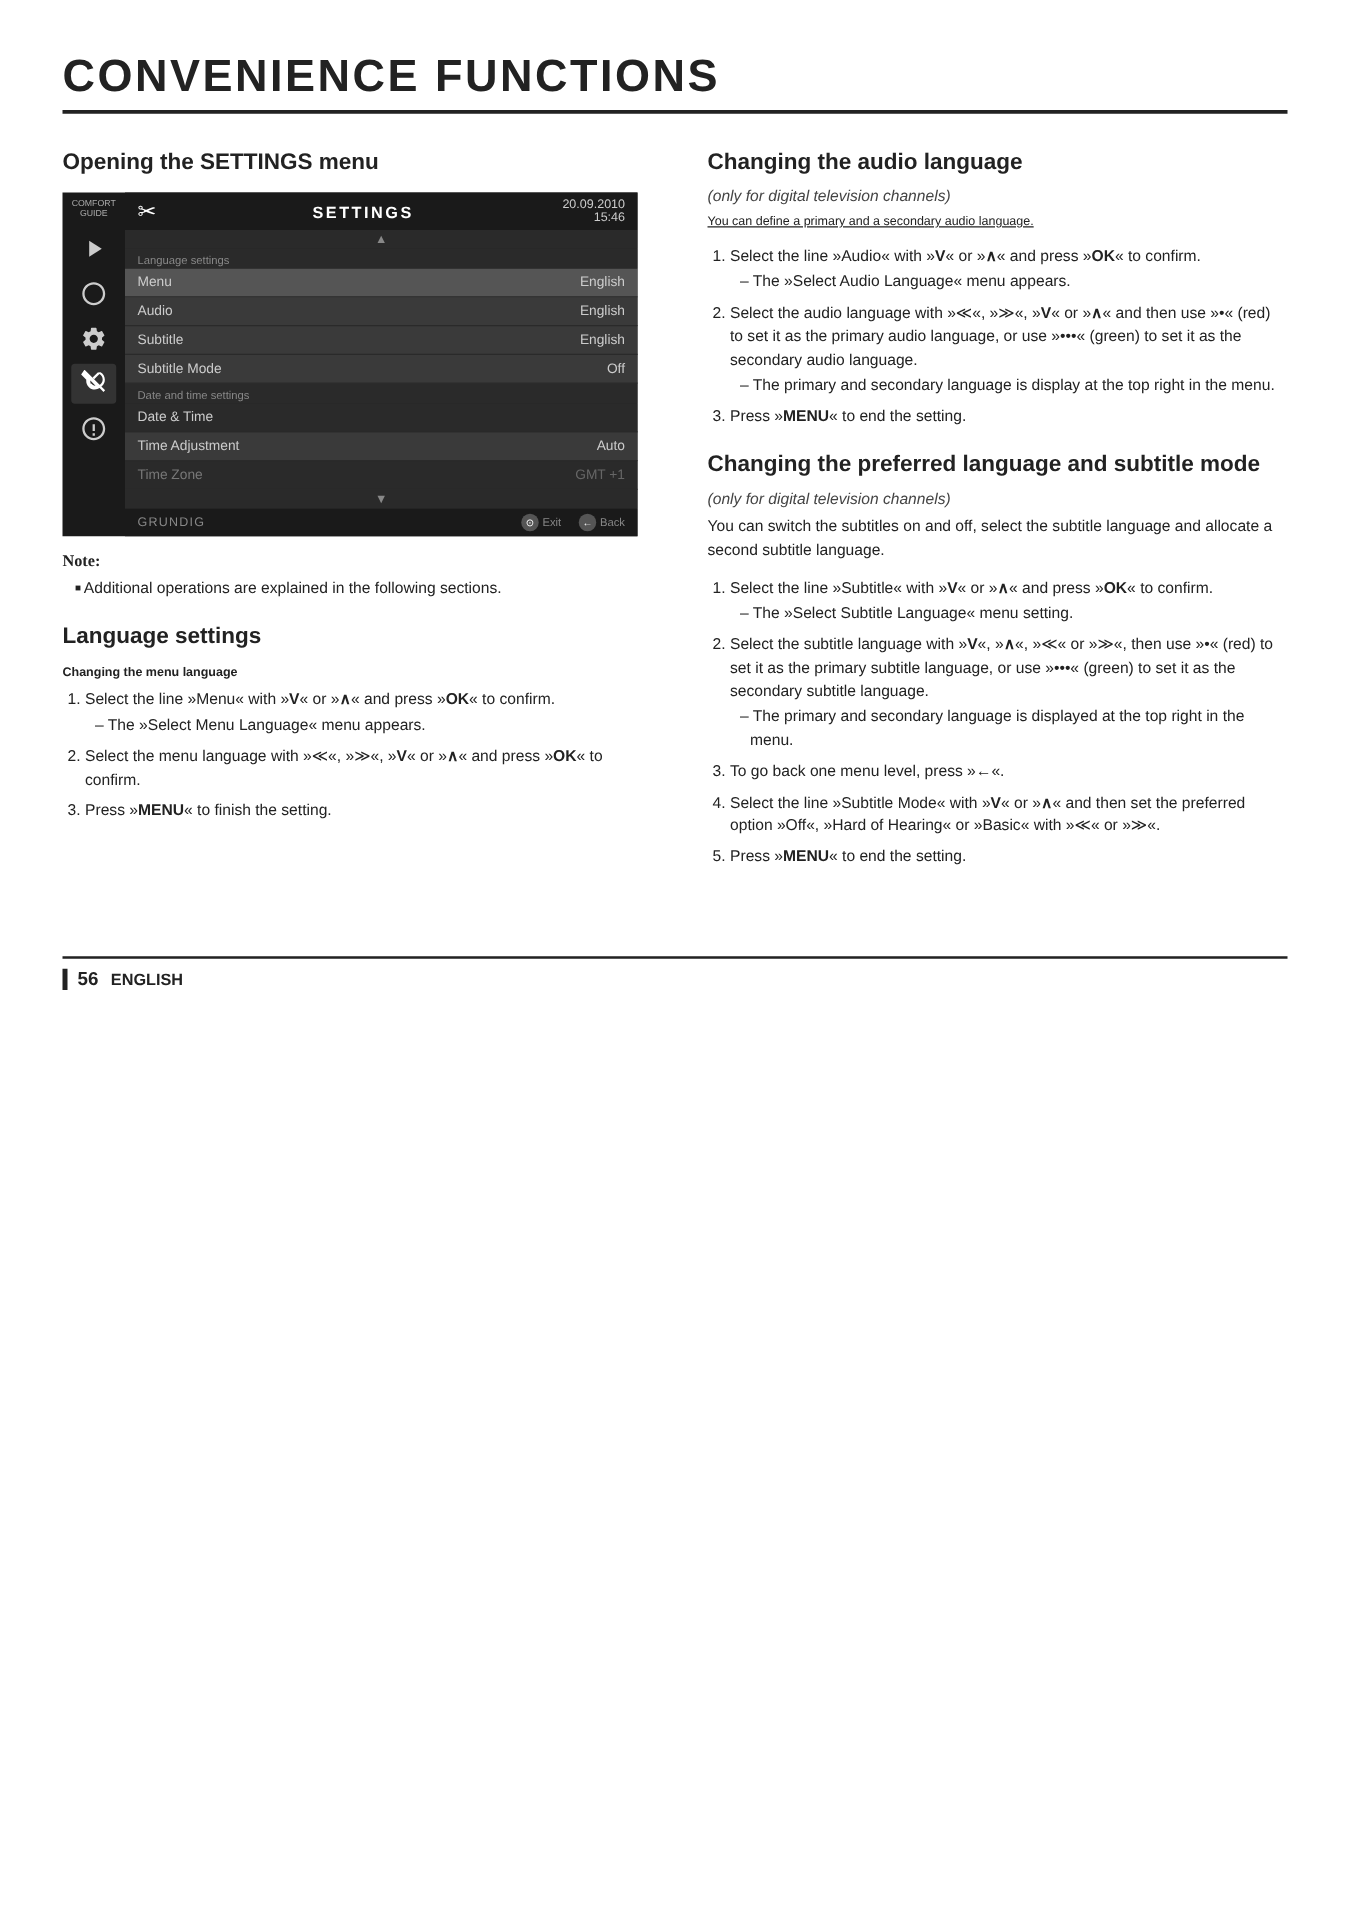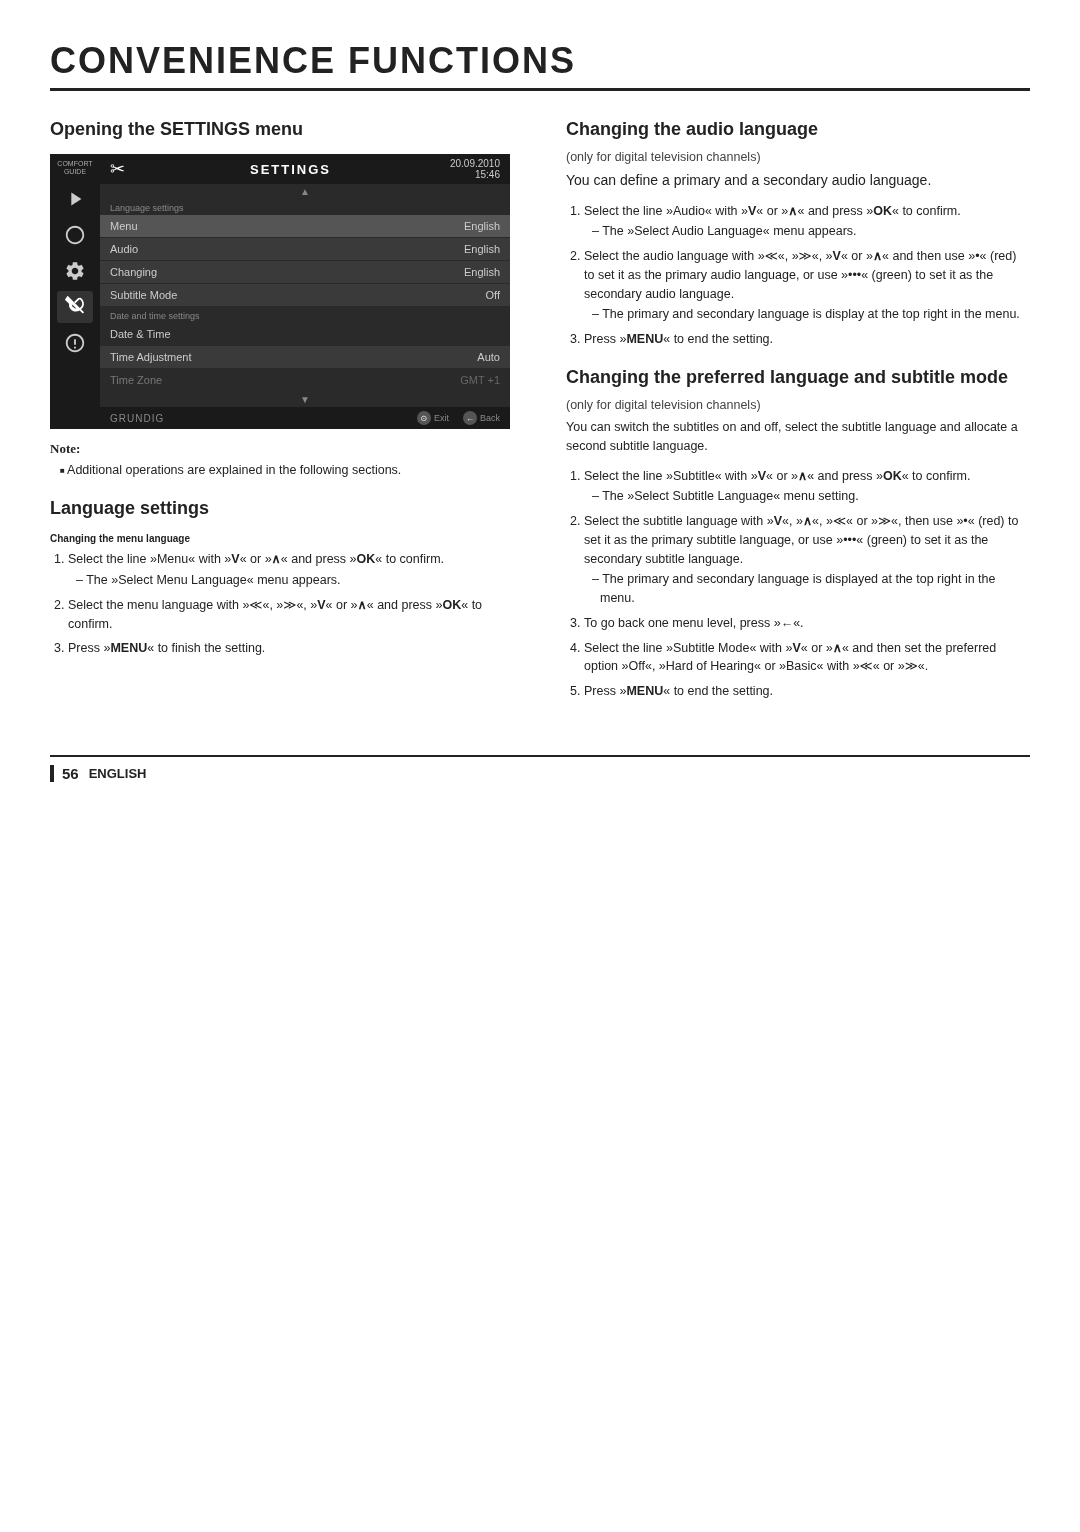--- a/index.html
+++ b/index.html
@@ -272,20 +272,21 @@
     .lang-label {
       font-size: 13px;
       font-weight: 700;
       text-transform: uppercase;
     }
 
     .para-note {
       color: #444;
       font-size: 12.5px;
       margin-bottom: 6px;
+      font-style: italic;
     }
 
     .dash-item {
       display: block;
       padding-left: 16px;
       text-indent: -8px;
       margin-top: 2px;
       font-size: 12.5px;
       line-height: 1.5;
     }
@@ -349,21 +350,21 @@
         <div class="tv-section-label">Language settings</div>
         <div class="tv-row highlight-row">
           <span class="row-label">Menu</span>
           <span class="row-value">English</span>
         </div>
         <div class="tv-row">
           <span class="row-label">Audio</span>
           <span class="row-value">English</span>
         </div>
         <div class="tv-row">
-          <span class="row-label">Changing</span>
+          <span class="row-label">Subtitle</span>
           <span class="row-value">English</span>
         </div>
         <div class="tv-row">
           <span class="row-label">Subtitle Mode</span>
           <span class="row-value">Off</span>
         </div>
         <div class="tv-section-label">Date and time settings</div>
         <div class="tv-row dark">
           <span class="row-label">Date &amp; Time</span>
           <span class="row-value"></span>
@@ -415,21 +416,21 @@
         Press »<strong>MENU</strong>« to finish the setting.
       </li>
     </ol>
 
   </div>
 
   <div class="col-right">
 
     <h2 class="section-title">Changing the audio language</h2>
     <p class="para-note">(only for digital television channels)</p>
-    <p style="margin-bottom:10px; font-size:14px; line-height:1.55;">You can define a primary and a secondary audio language.</p>
+    <p style="margin-bottom:10px; font-size:10px; line-height:1.55;text-decoration:underline;">You can define a primary and a secondary audio language.</p>
 
     <ol>
       <li>
         Select the line »Audio« with »<strong>V</strong>« or »<strong>∧</strong>« and press »<strong>OK</strong>« to confirm.
         <span class="dash-item">– The »Select Audio Language« menu appears.</span>
       </li>
       <li>
         Select the audio language with »≪«, »≫«, »<strong>V</strong>« or »<strong>∧</strong>« and then use »•« (red) to set it as the primary audio language, or use »•••« (green) to set it as the secondary audio language.
         <span class="dash-item">– The primary and secondary language is display at the top right in the menu.</span>
       </li>
@@ -458,16 +459,16 @@
         Select the line »Subtitle Mode« with »<strong>V</strong>« or »<strong>∧</strong>« and then set the preferred option »Off«, »Hard of Hearing« or »Basic« with »≪« or »≫«.
       </li>
       <li>
         Press »<strong>MENU</strong>« to end the setting.
       </li>
     </ol>
 
   </div>
 </div>
 
-<div style="margin-top: 44px; border-top: 2px solid #222; padding-top: 8px; display: flex; align-items: center; gap: 10px;">
+<div style="margin-top: 60px; border-top: 2px solid #222; padding-top: 8px; display: flex; align-items: center; gap: 10px;">
   <span class="page-num">56</span>
   <span class="lang-label">English</span>
 </div>
 
 </body></html>

